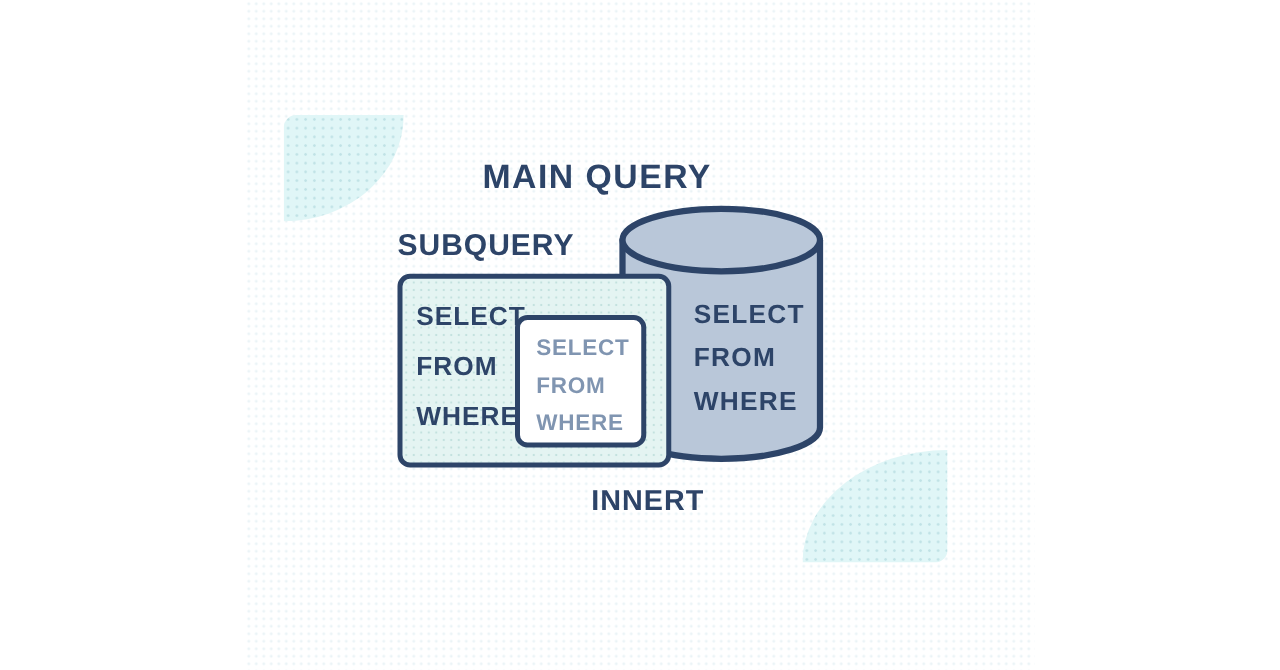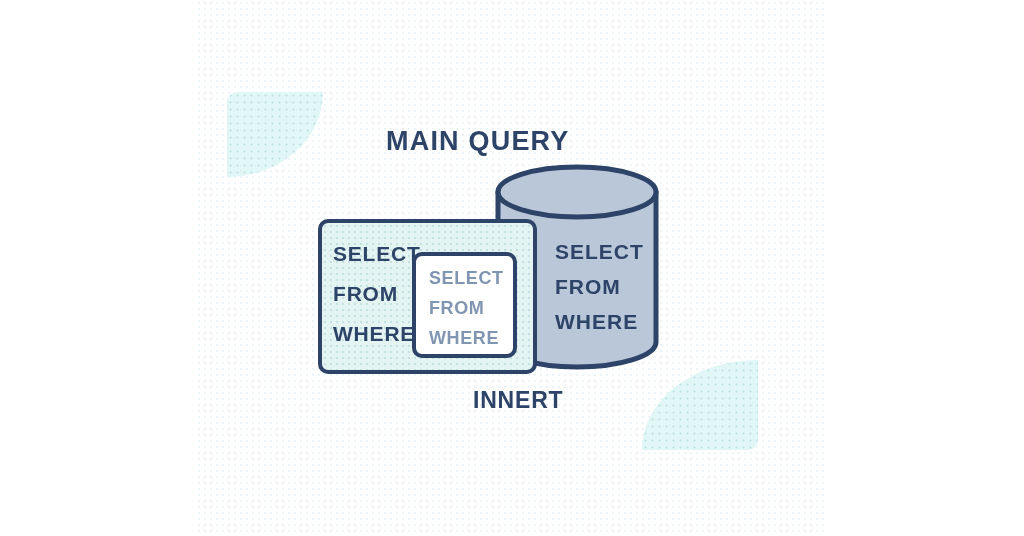--- a/index.html
+++ b/index.html
@@ -124,20 +124,21 @@
 
 <div class="canvas">
 
   <div class="texture"></div>
 
   <div class="blob blob-tl"></div>
   <div class="blob blob-br"></div>
 
   <div class="label title-label">MAIN QUERY</div>
 
+  <div class="label subquery-label">SUBQUERY</div>
 
   <svg class="cylinder-svg" viewBox="0 0 166 210" aria-hidden="true">
     <path class="cyl-body" d="M 4 28 L 4 178 A 79 25 0 0 0 162 178 L 162 28 Z"></path>
     <ellipse class="cyl-top" cx="83" cy="28" rx="79" ry="25"></ellipse>
   </svg>
 
   <div class="clauses cyl-clauses">
     <div>SELECT</div>
     <div>FROM</div>
     <div>WHERE</div>

